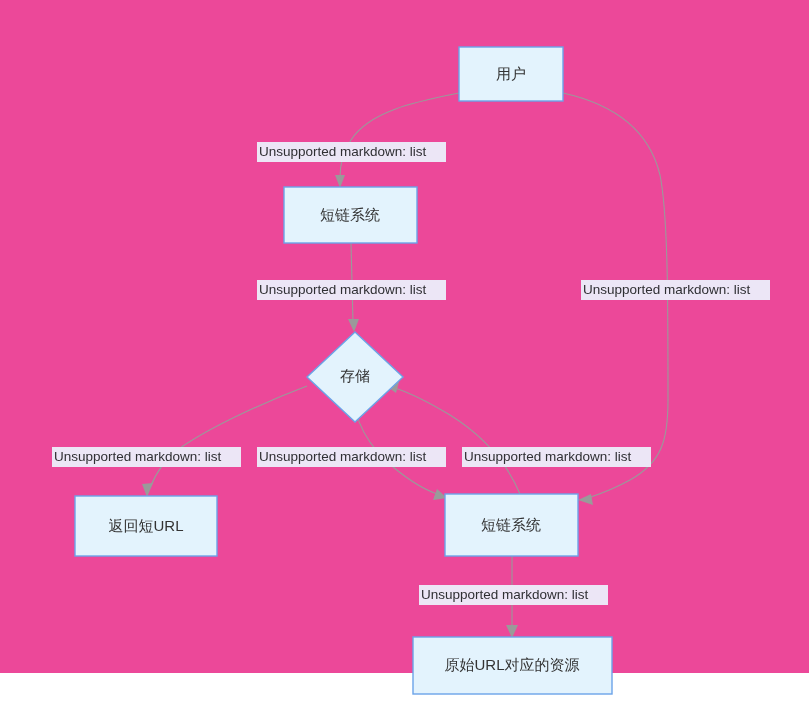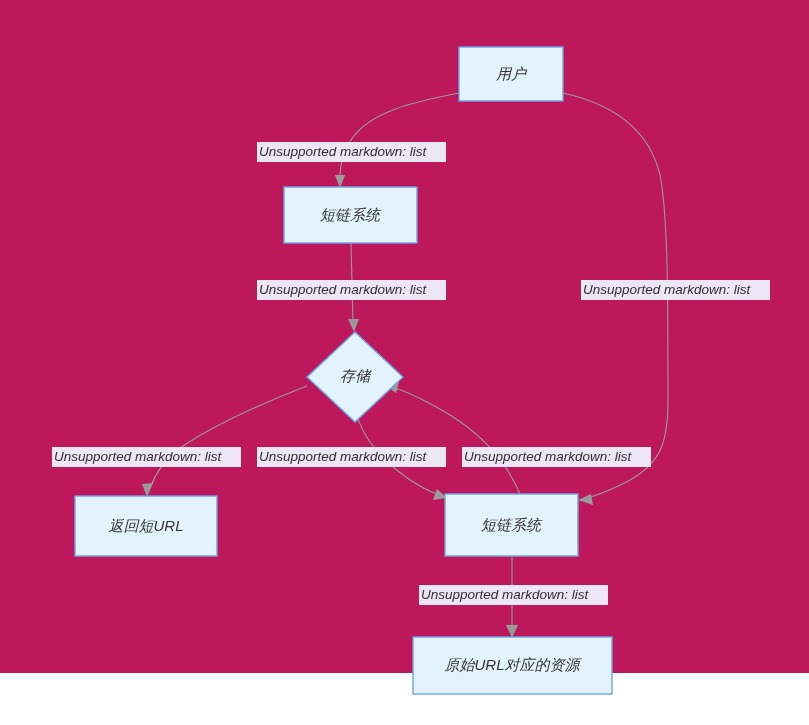--- a/index.html
+++ b/index.html
@@ -10,22 +10,21 @@
   body {
     width: 809px;
     height: 725px;
     font-family: "Liberation Sans", "DejaVu Sans", sans-serif;
     overflow: hidden;
   }
   #diagram-canvas {
     position: relative;
     width: 809px;
     height: 673px;
-    background: #be185d;
-    font-style: italic;
+    background: #ec4899;
   }
   svg.flow-svg {
     position: absolute;
     top: 0;
     left: 0;
     width: 809px;
     height: 725px;
   }
   .edge-path {
     fill: none;

